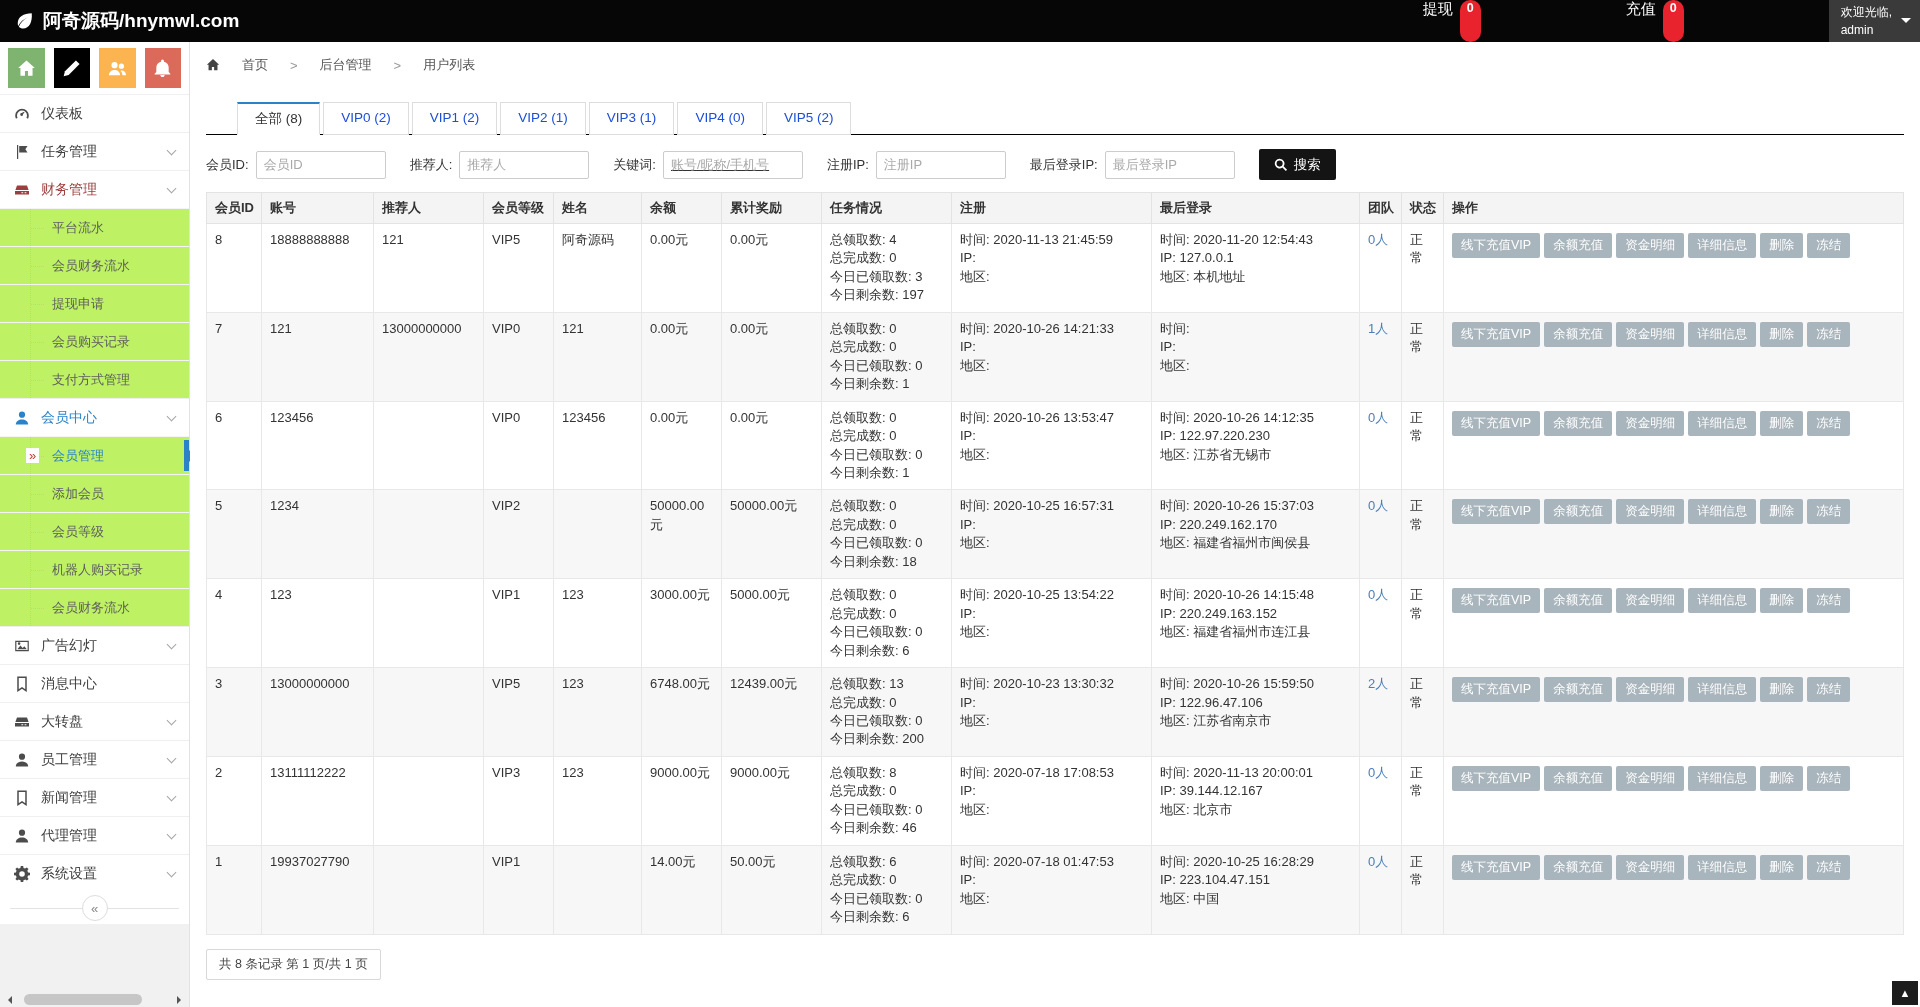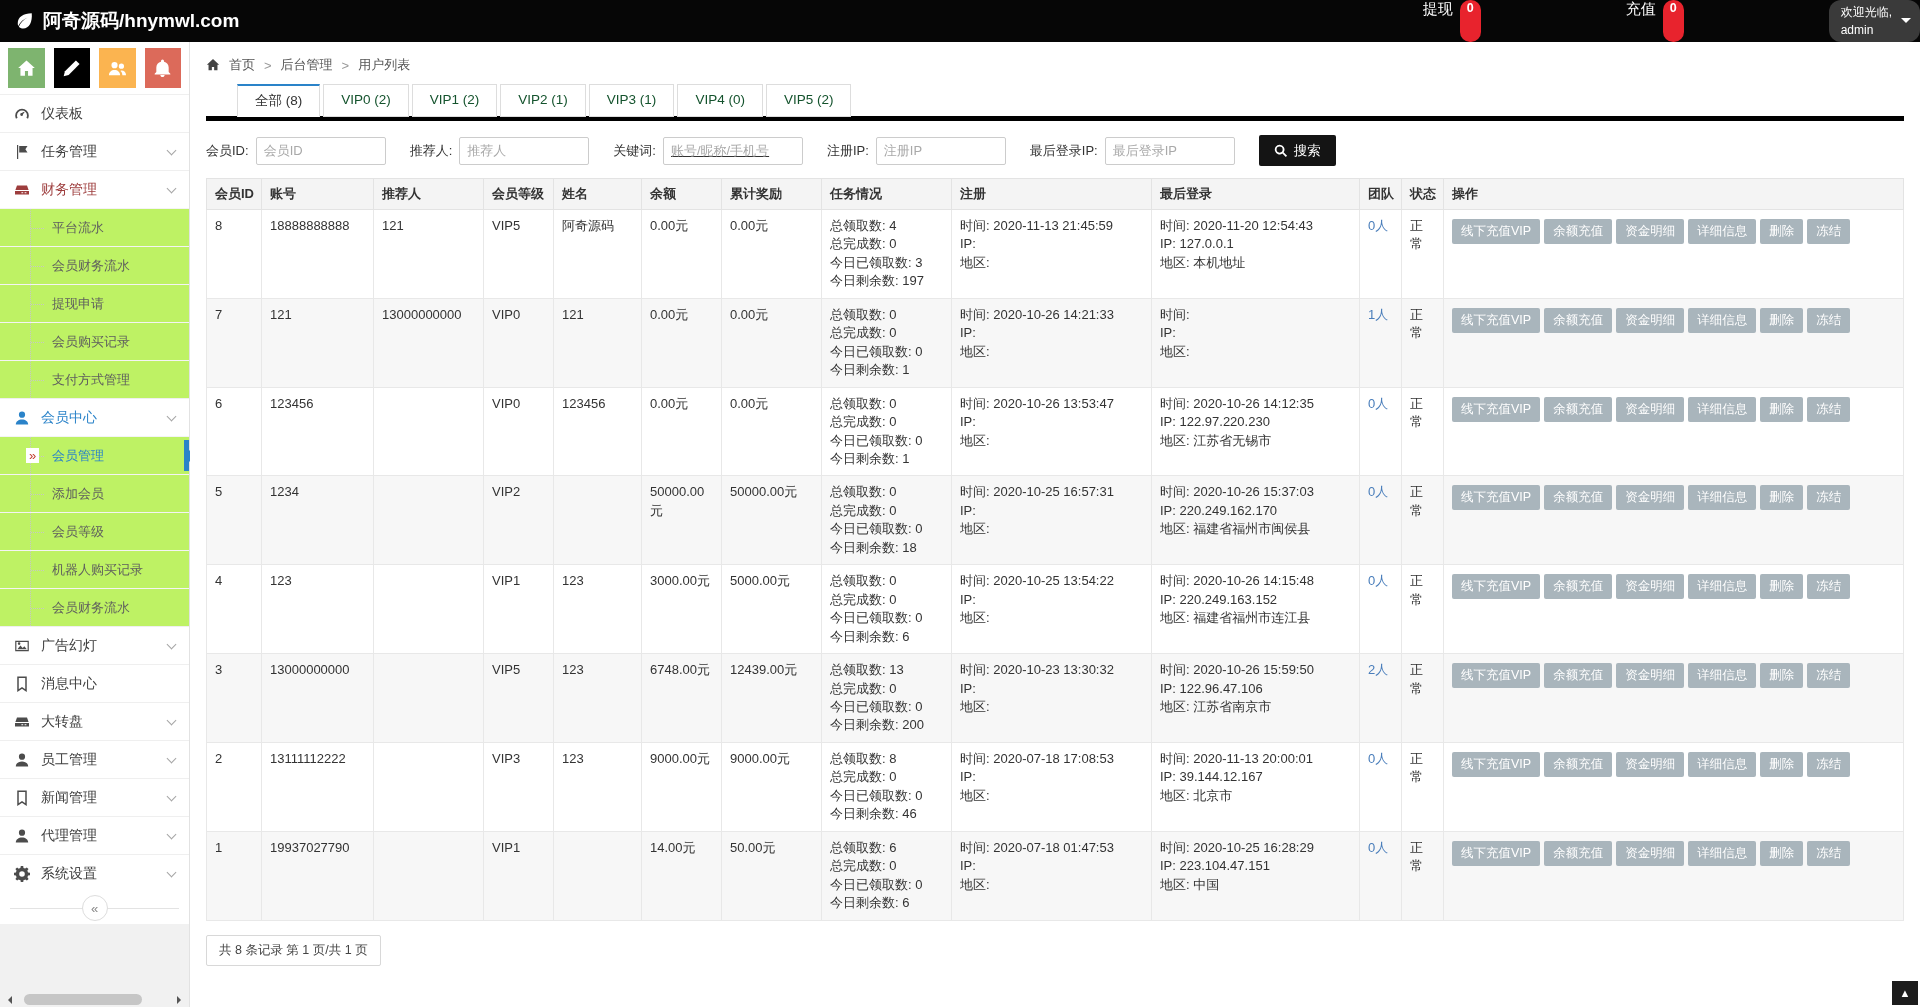--- a/index.html
+++ b/index.html
@@ -7,21 +7,21 @@
   .icon { display:inline-flex; }
   .icon svg { width:16px; height:16px; display:block; }
 
   
   .topbar { height:42px; background:#060606; display:flex; align-items:center; color:#fff; }
   .brand { display:flex; align-items:center; gap:9px; padding-left:14px; font-size:19px; font-weight:bold; }
   .brand .icon svg { width:20px; height:20px; }
   .top-right { margin-left:auto; display:flex; align-items:stretch; height:100%; }
   .top-link { display:flex; font-size:15px; margin-right:145px; cursor:pointer; }
   .badge { background:#e8232d; border-radius:10px; min-width:14px; text-align:center; padding:1px 7px; font-size:12.5px; margin-left:7px; font-weight:bold; }
-  .admin-box { background:#3a3a3a; display:flex; align-items:center; padding:0 28px 0 12px; position:relative; font-size:12px; line-height:1.5; cursor:pointer;border-radius:12px; }
+  .admin-box { background:#3a3a3a; display:flex; align-items:center; padding:0 28px 0 12px; position:relative; font-size:12px; line-height:1.5; cursor:pointer; }
   .welcome { display:flex; flex-direction:column; }
   .caret { position:absolute; right:9px; top:18px; width:0; height:0; border:5px solid transparent; border-top-color:#fff; }
 
   
   .layout { display:flex; height:965px; }
   .sidebar { width:190px; min-width:190px; background:#f1f1f1; border-right:1px solid #e2e2e2; position:relative; }
   .side-top { background:#fff; }
   .quick-buttons { display:flex; gap:9px; padding:6px 8px; height:52px; align-items:center; }
   .qbtn { width:42px; height:40px; display:flex; align-items:center; justify-content:center; color:#fff; cursor:pointer; }
   .qbtn .icon svg { width:19px; height:19px; }
@@ -41,26 +41,26 @@
   .collapse-row::before { content:''; position:absolute; left:10px; right:10px; top:50%; border-top:1px solid #e3e3e3; }
   .collapse-btn { position:absolute; left:50%; top:50%; transform:translate(-50%,-50%); width:26px; height:26px; border:1px solid #ddd; border-radius:50%; background:#fff; color:#888; display:flex; align-items:center; justify-content:center; font-size:13px; cursor:pointer; }
   .h-scroll { position:absolute; bottom:0; left:0; right:0; height:15px; background:#f1f1f1; display:flex; align-items:center; }
   .h-arrow { width:0; height:0; border:4px solid transparent; }
   .h-arrow.left  { border-right-color:#555; margin-left:4px; }
   .h-arrow.right { border-left-color:#555; margin-left:auto; margin-right:4px; }
   .h-thumb { width:118px; height:11px; border-radius:6px; background:#c6c6c6; margin-left:12px; }
 
   
   .main { flex:1; padding:10px 16px 0; background:#fff; overflow:hidden; }
-  .breadcrumb { display:flex; align-items:center; gap:9px; font-size:13px; color:#555; height:26px; }
+  .breadcrumb { display:flex; align-items:center; gap:22px; font-size:13px; color:#555; height:26px; }
   .breadcrumb .icon svg { width:14px; height:14px; }
   .breadcrumb .icon { color:#444; }
   .bc-sep { color:#999; }
-  .tabs { display:flex; margin-top:6px; border-bottom:5px solid #000000;padding-left:31px; }
-  .tab { border:1px solid #ddd; background:#fff; color:#14532d; font-size:13.5px; height:33px; line-height:30px; padding:0 17px; margin-right:3px; margin-bottom:-1px; cursor:pointer; }
+  .tabs { display:flex; margin-top:24px; border-bottom:1px solid #000000;padding-left:31px; }
+  .tab { border:1px solid #ddd; background:#fff; color:#1d4ed8; font-size:13.5px; height:33px; line-height:30px; padding:0 17px; margin-right:3px; margin-bottom:-1px; cursor:pointer; }
   .tab.active { border-top:2px solid #2a83c9; border-bottom-color:#fff; color:#333; }
   .filters { display:flex; align-items:center; margin:14px 0 12px; white-space:nowrap; }
   .f-group { display:flex; align-items:center; margin-right:24px; }
   .f-label { font-size:13px; color:#333; margin-right:7px; }
   .f-input { height:28px; border:1px solid #ccc; padding:0 7px; font-size:13px; color:#333; border-radius:2px; font-family:inherit; }
   .f-input::placeholder { color:#a9a9a9; }
   .f-sep { margin:0 7px; color:#555; }
   .search-btn { display:flex; align-items:center; gap:6px; background:#141414; color:#fff; border:none; height:31px; padding:0 15px; font-size:13.5px; cursor:pointer; border-radius:2px; font-family:inherit; }
   .search-btn .icon svg { width:14px; height:14px; }
 

